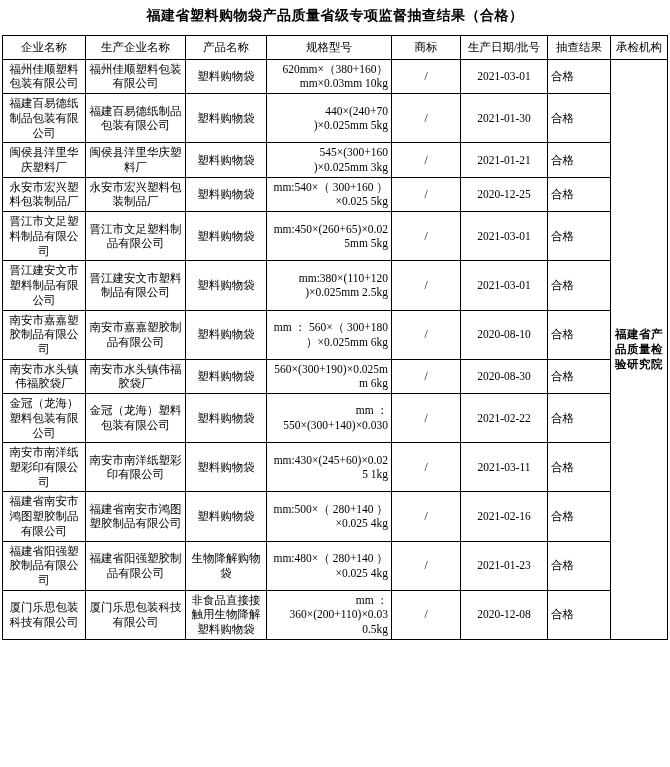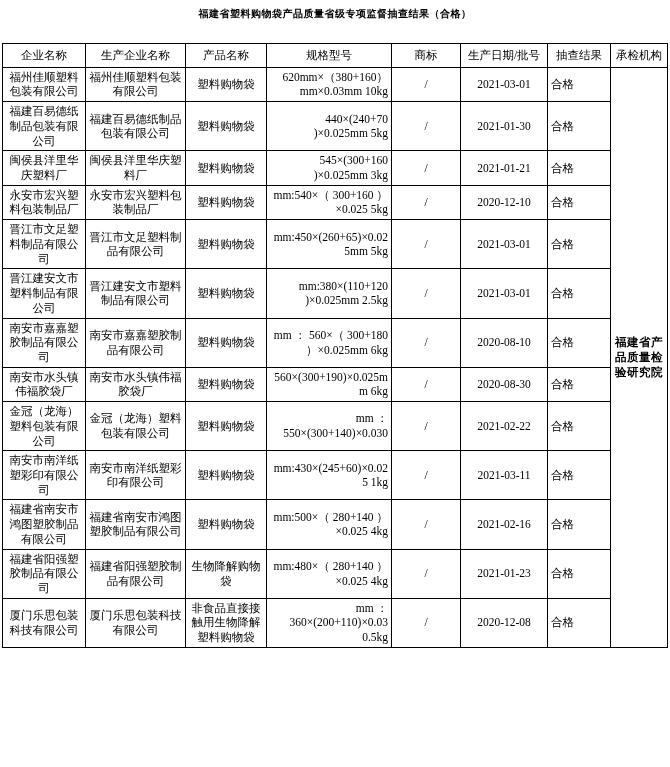--- a/index.html
+++ b/index.html
@@ -16,28 +16,28 @@
   .page {
     width: 670px;
     height: 767px;
     position: relative;
     box-sizing: border-box;
   }
   .doc-title {
     text-align: center;
     font-family: "Liberation Serif", serif;
     font-weight: bold;
-    font-size: 10px;
+    font-size: 14px;
     letter-spacing: 0.5px;
     padding: 7px 0 6px 0;
   }
   table.report {
     border-collapse: collapse;
     width: 652px;
-    margin: 16px auto;
+    margin: 4px auto;
     table-layout: fixed;
   }
   table.report th, table.report td {
     border: 1px solid #000000;
     font-size: 11.5px;
     line-height: 1.28;
     padding: 2px 3px;
     vertical-align: middle;
     word-wrap: break-word;
     overflow-wrap: break-word;
@@ -111,21 +111,21 @@
           <td class="c-brand">/</td>
           <td class="c-date">2021-01-21</td>
           <td class="c-res">合格</td>
         </tr>
         <tr>
           <td class="c-ent">永安市宏兴塑料包装制品厂</td>
           <td class="c-maker">永安市宏兴塑料包装制品厂</td>
           <td class="c-prod">塑料购物袋</td>
           <td class="c-spec">mm:540×（  300+160  ）×0.025 5kg</td>
           <td class="c-brand">/</td>
-          <td class="c-date">2020-12-10</td>
+          <td class="c-date">2020-12-25</td>
           <td class="c-res">合格</td>
         </tr>
         <tr>
           <td class="c-ent">晋江市文足塑料制品有限公司</td>
           <td class="c-maker">晋江市文足塑料制品有限公司</td>
           <td class="c-prod">塑料购物袋</td>
           <td class="c-spec">mm:450×(260+65)×0.025mm 5kg</td>
           <td class="c-brand">/</td>
           <td class="c-date">2021-03-01</td>
           <td class="c-res">合格</td>

